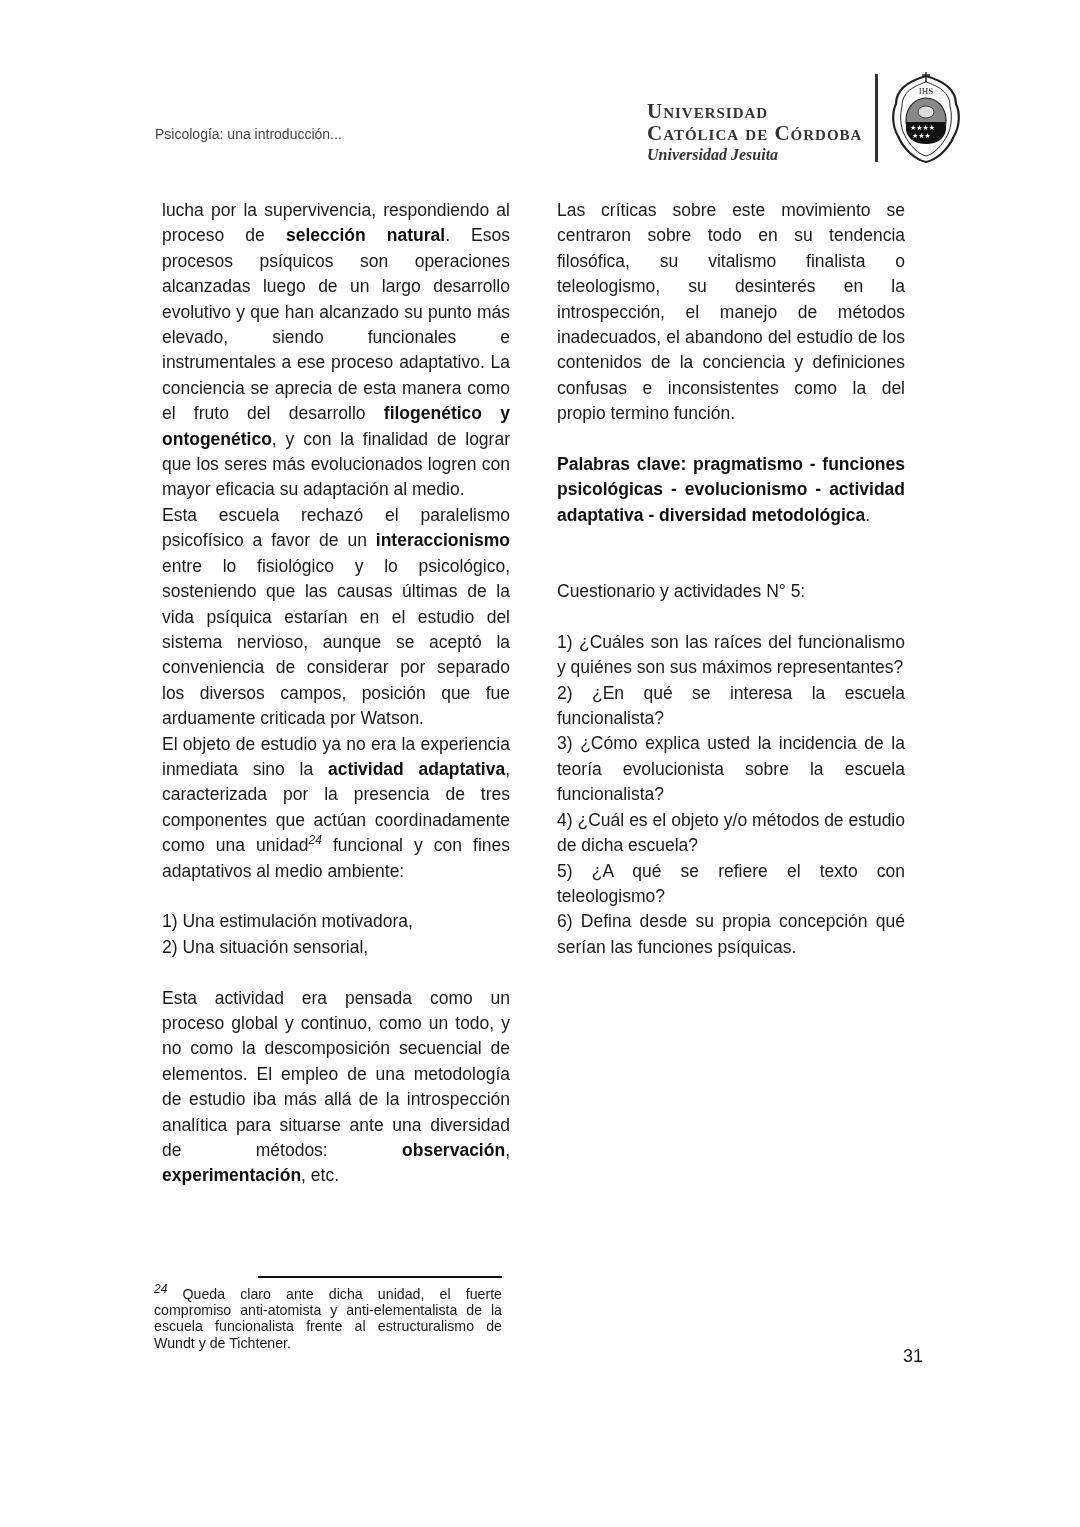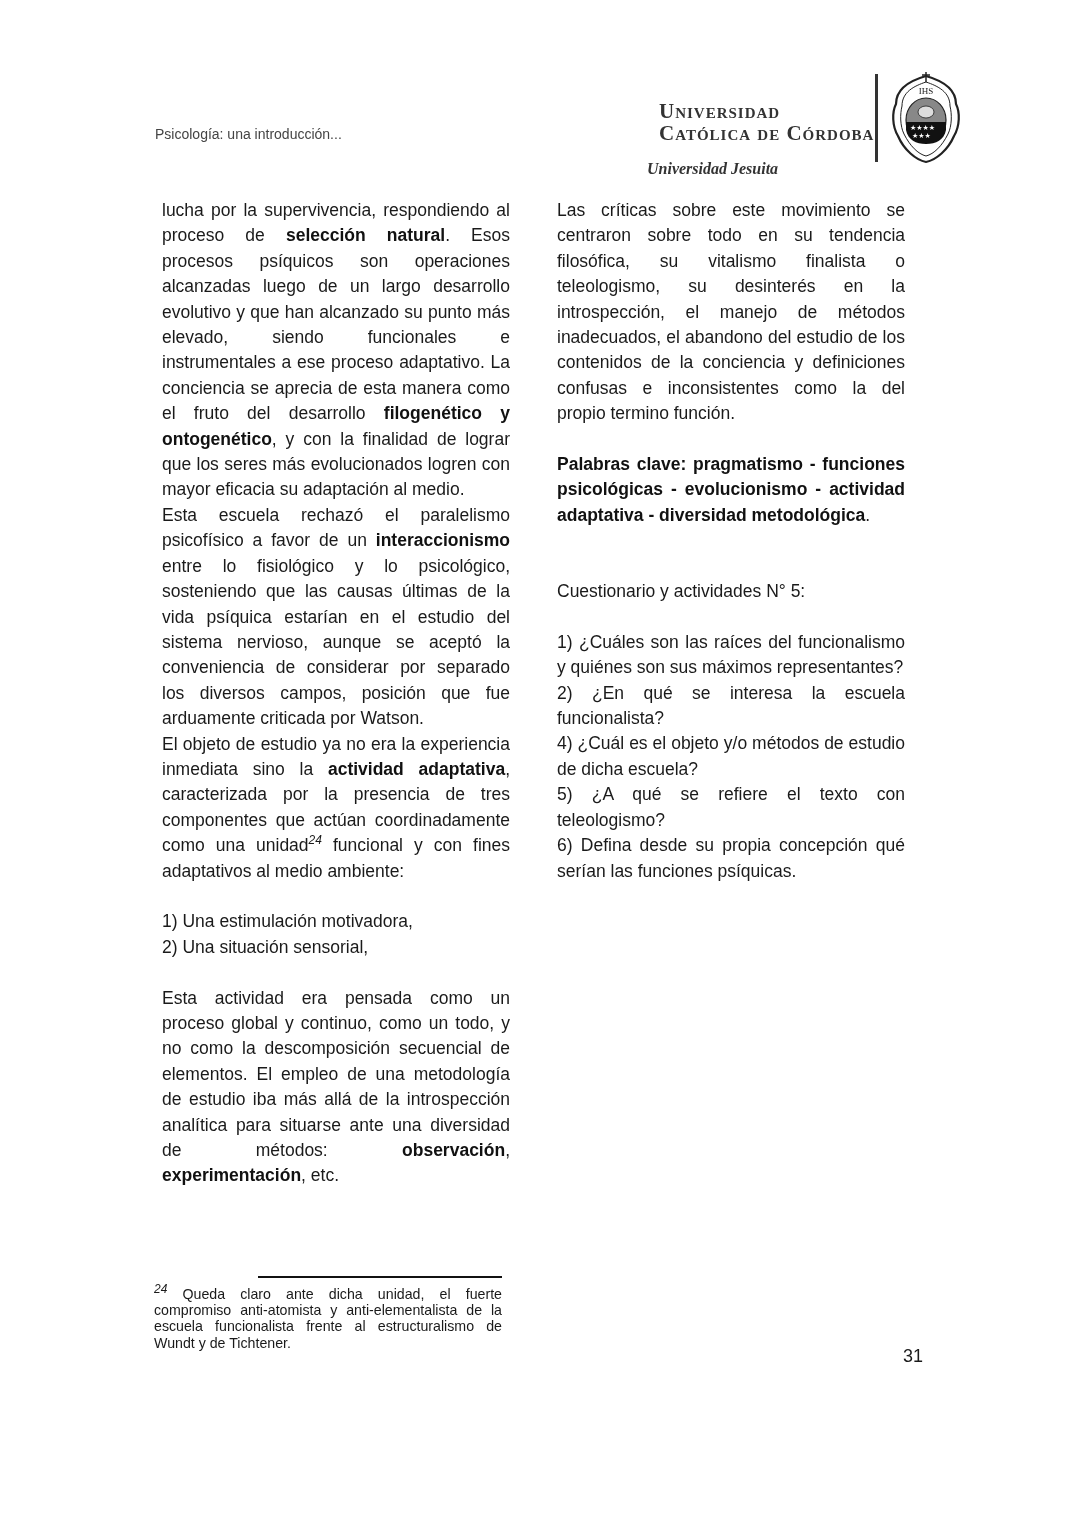--- a/index.html
+++ b/index.html
@@ -8,25 +8,25 @@
     font-family: "Liberation Sans", sans-serif; color: #1a1a1a;
   }
   .running-head {
     position: absolute; left: 155px; top: 126px;
     font-size: 14px; color: #444;
   }
   .uni-block { position: absolute; left: 647px; top: 100px; }
   .uni-line1, .uni-line2 {
     font-family: "Liberation Serif", serif; font-weight: bold;
     font-variant: small-caps; font-size: 21px; letter-spacing: 1px;
-    color: #333; line-height: 22px; margin-left: 12px;
+    color: #333; line-height: 22px;
   }
   .uni-line3 {
     font-family: "Liberation Serif", serif; font-style: italic;
-    font-size: 16px; color: #333; margin-top: 16px; font-weight: bold;
+    font-size: 16px; color: #333; margin-top: 2px; font-weight: bold;
   }
   .uni-divider {
     position: absolute; left: 875px; top: 74px; width: 3px; height: 88px;
     background: #333;
   }
   .crest { position: absolute; left: 890px; top: 70px; width: 72px; height: 96px; }
 
   .col { position: absolute; width: 348px; font-size: 17.5px; line-height: 25.4px; text-align: justify; }
   .col-left { left: 162px; top: 198px; }
   .col-right { left: 557px; top: 198px; }
@@ -101,18 +101,19 @@
 <div class="col col-right">
   <p>Las críticas sobre este movimiento se centraron sobre todo en su tendencia filosófica, su vitalismo finalista o teleologismo, su desinterés en la introspección, el manejo de métodos inadecuados, el abandono del estudio de los contenidos de la conciencia y definiciones confusas e inconsistentes como la del propio termino función.</p>
   <div class="gap"></div>
   <p><b>Palabras clave: pragmatismo - funciones psicológicas - evolucionismo - actividad adaptativa - diversidad metodológica</b><span>.</span></p>
   <div class="gap"></div>
   <div class="gap"></div>
   <p>Cuestionario y actividades N° 5:</p>
   <div class="gap"></div>
   <p>1) ¿Cuáles son las raíces del funcionalismo y quiénes son sus máximos representantes?</p>
   <p>2) ¿En qué se interesa la escuela funcionalista?</p>
+  <p>3) ¿Cómo explica usted la incidencia de la teoría evolucionista sobre la escuela funcionalista?</p>
   <p>4) ¿Cuál es el objeto y/o métodos de estudio de dicha escuela?</p>
   <p>5) ¿A qué se refiere el texto con teleologismo?</p>
   <p>6) Defina desde su propia concepción qué serían las funciones psíquicas.</p>
 </div>
 
 <div class="page-number">31</div>
 
 </body></html>

